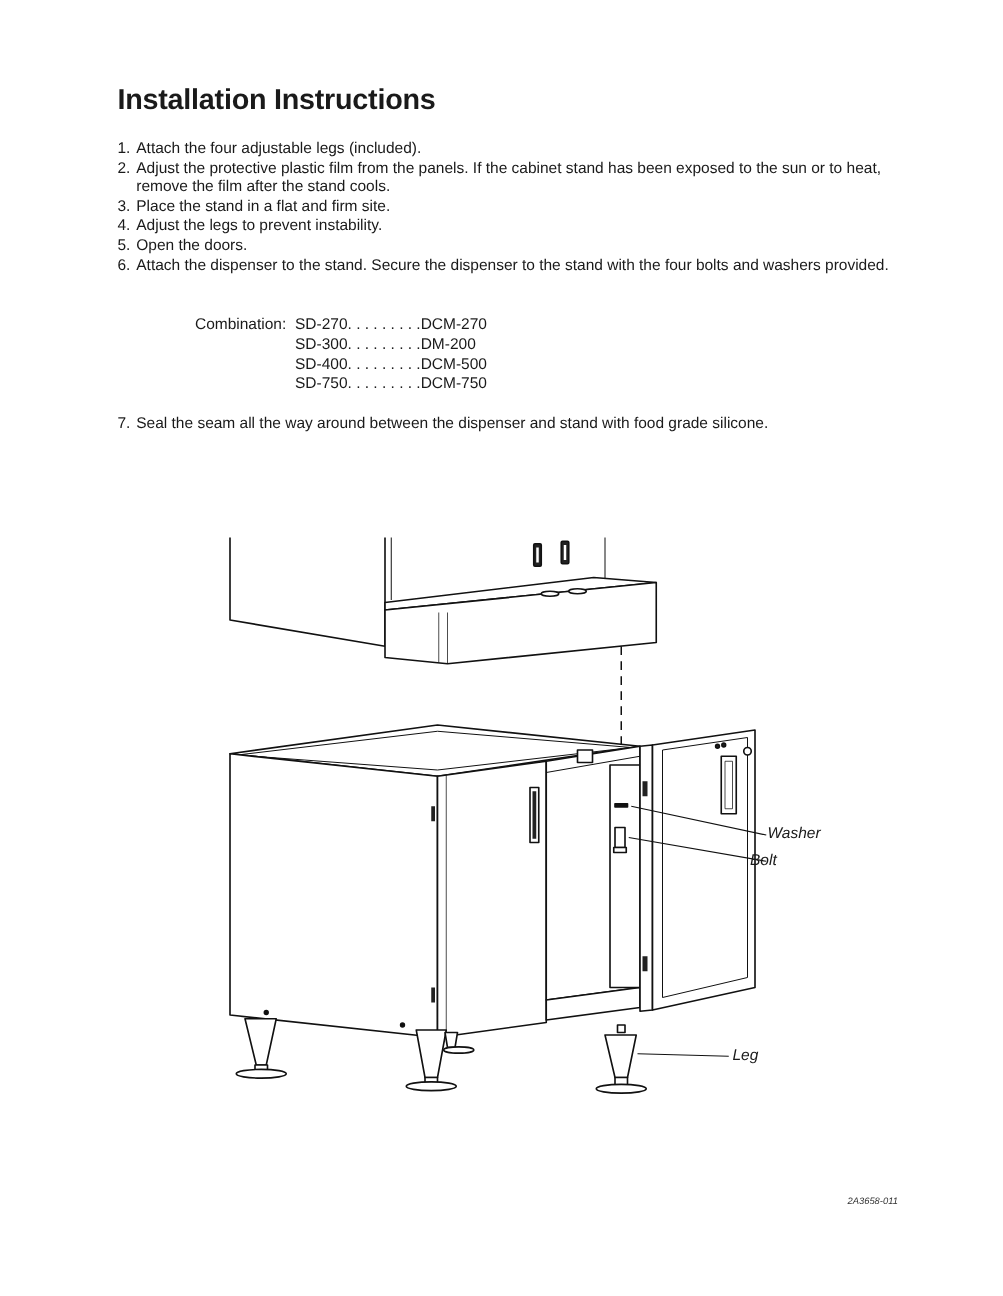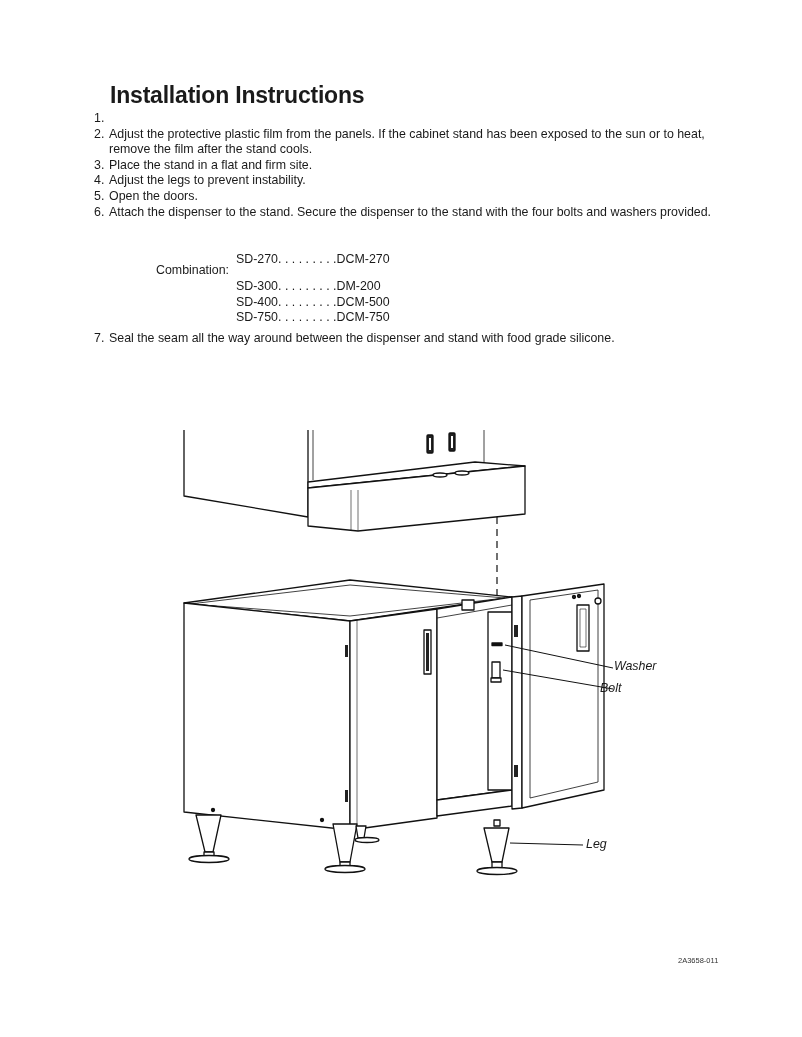--- a/index.html
+++ b/index.html
@@ -1,38 +1,39 @@
 <!DOCTYPE html>
 <html><head>
 <meta charset="utf-8">
 <style>
   html, body { margin:0; padding:0; background:#ffffff; }
   body { width:802px; height:1037px; position:relative; overflow:hidden;
          font-family:"Liberation Sans", sans-serif; color:#1a1a1a; }
-  .title { position:absolute; left:94px; top:66px; font-size:23px; font-weight:bold; margin:16px; letter-spacing:-0.2px; }
+  .title { position:absolute; left:94px; top:66px; font-size:23px; font-weight:bold; margin:0; letter-spacing:-0.2px; }
   .steps { position:absolute; left:94px; top:111px; width:640px; font-size:12.4px; line-height:15.6px; }
   .step { display:flex; }
   .step .num { width:15px; flex:none; }
   .combo { position:absolute; left:156px; top:252px; font-size:12.4px; line-height:15.8px; }
   .combo-row { display:flex; }
-  .combo-label { width:80px; flex:none;margin-top:11px; }
+  .combo-label { width:80px; flex:none; }
   .step7 { position:absolute; left:94px; top:331px; font-size:12.4px; line-height:15.6px; display:flex; }
   .step7 .num { width:15px; flex:none; }
   .figure { position:absolute; left:0; top:420px; width:802px; height:470px; }
   .callout { position:absolute; font-size:12.4px;font-style:italic; }
-  .docid { position:absolute; left:678px; top:956px; font-size:7.5px; color:#333; }
+  .docid { position:absolute; left:678px; top:956px; font-size:7.5px; color:#333;font-style:italic; }
 </style>
 </head>
 <body>
 
 <h1 class="title">Installation Instructions</h1>
 
 <div class="steps">
   <div class="step">
       <span class="num">1.</span>
+      <span>Attach the four adjustable legs (included).</span>
     </div>
   <div class="step">
       <span class="num">2.</span>
       <span>Adjust the protective plastic film from the panels. If the cabinet stand has been exposed to the sun or to heat, remove the film after the stand cools.</span>
     </div>
   <div class="step">
       <span class="num">3.</span>
       <span>Place the stand in a flat and firm site.</span>
     </div>
   <div class="step">

